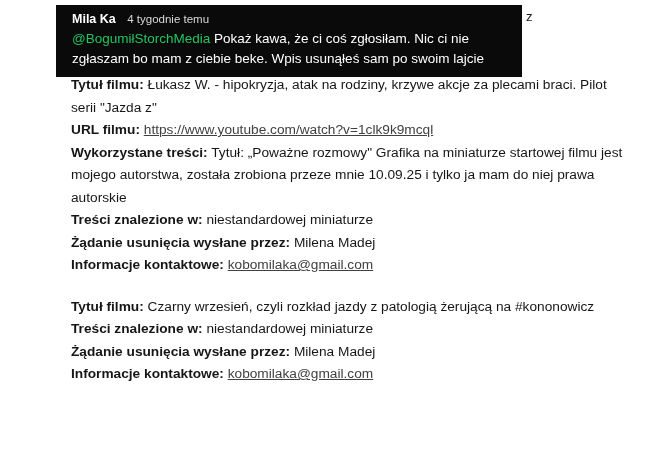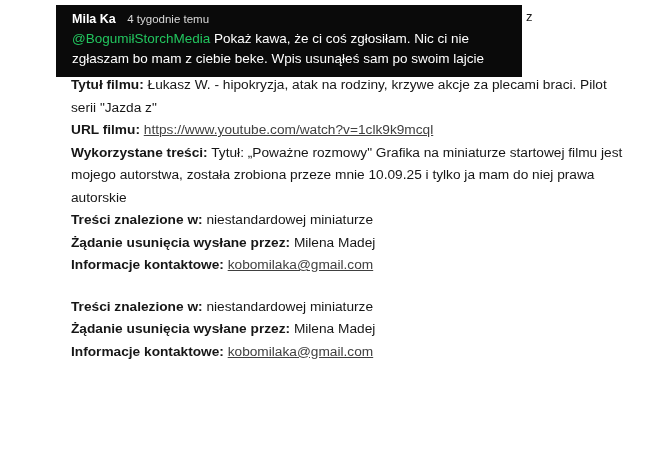--- a/index.html
+++ b/index.html
@@ -120,20 +120,23 @@
         <span class="lbl">Żądanie usunięcia wysłane przez:</span><span> Milena Madej</span>
       </div>
       <div class="row">
         <span class="lbl">Informacje kontaktowe:</span>
         <a class="link" href="#">kobomilaka@gmail.com</a>
       </div>
     </div>
 
     <div class="entry">
       <div class="row">
+        <span class="lbl">Tytuł filmu:</span><span> Czarny wrzesień, czyli rozkład jazdy z patologią żerującą na #kononowicz</span>
+      </div>
+      <div class="row">
         <span class="lbl">Treści znalezione w:</span><span> niestandardowej miniaturze</span>
       </div>
       <div class="row">
         <span class="lbl">Żądanie usunięcia wysłane przez:</span><span> Milena Madej</span>
       </div>
       <div class="row">
         <span class="lbl">Informacje kontaktowe:</span>
         <a class="link" href="#">kobomilaka@gmail.com</a>
       </div>
     </div>

